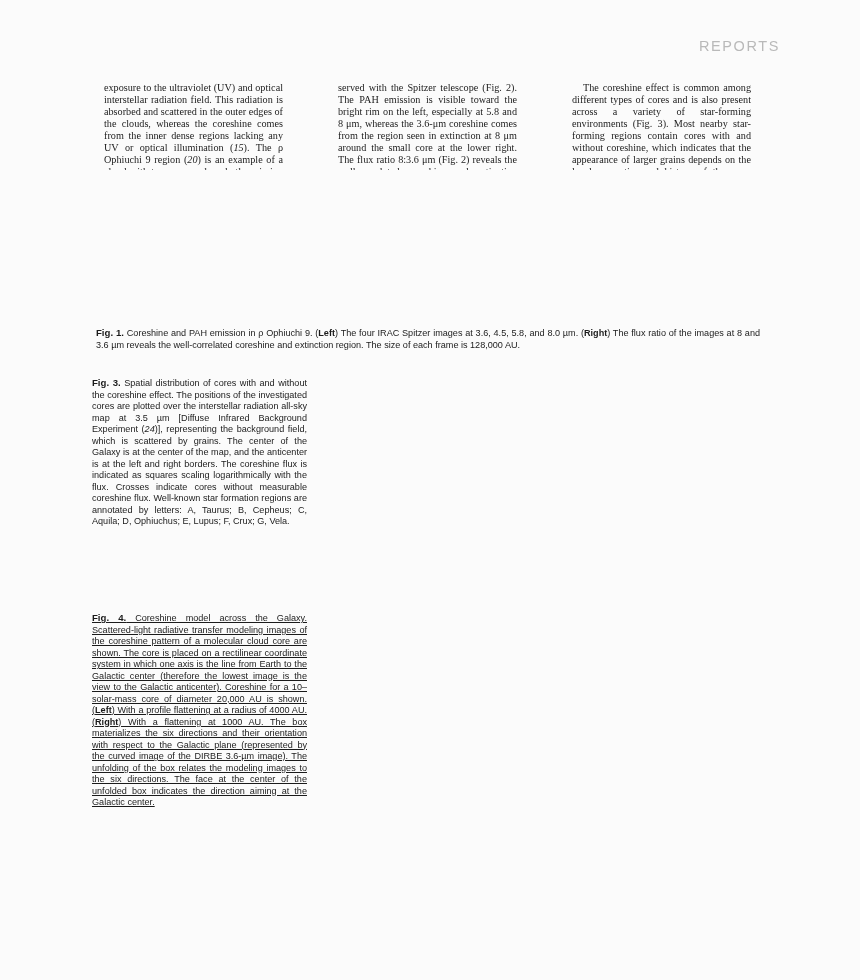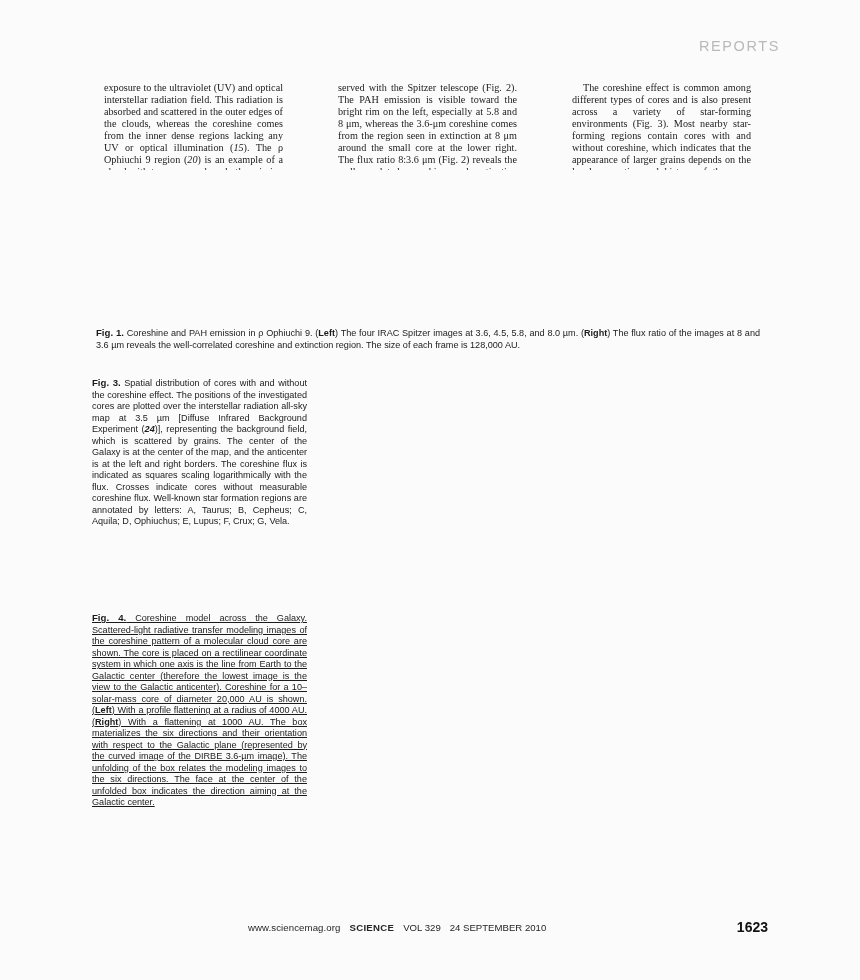--- a/index.html
+++ b/index.html
@@ -75,21 +75,21 @@
   
   .caption {
     font-family: "Liberation Sans", sans-serif;
     font-size: 9.1px;
     line-height: 11.5px;
     color: #1b1b1b;
     text-align: justify;
     text-justify: inter-word;
   }
   .caption b { font-weight: bold; }
-  .caption i { font-style: italic; font-weight: bold; }
+  .caption i { font-style: italic; }
   .caption .figlabel { font-weight: bold; font-size: 9.6px; }
 
   #fig2-caption {
     position: absolute;
     left: 96px;
     top: 327px;
     width: 664px;
   }
   #fig3-caption {
     position: absolute;
@@ -166,18 +166,14 @@
   <div class="fig-area" id="fig2-area"></div>
   <div class="fig-area" id="fig3-area"></div>
   <div class="fig-area" id="fig4-area"></div>
 
   <div class="caption" id="fig2-caption"><span class="figlabel">Fig. 1.</span> Coreshine and PAH emission in ρ Ophiuchi 9. (<b>Left</b>) The four IRAC Spitzer images at 3.6, 4.5, 5.8, and 8.0 µm. (<b>Right</b>) The flux ratio of the images at 8 and 3.6 µm reveals the well-correlated coreshine and extinction region. The size of each frame is 128,000 AU.</div>
 
   <div class="caption" id="fig3-caption"><span class="figlabel">Fig. 3.</span> Spatial distribution of cores with and without the coreshine effect. The positions of the investigated cores are plotted over the interstellar radiation all-sky map at 3.5 µm [Diffuse Infrared Background Experiment (<i>24</i>)], representing the background field, which is scattered by grains. The center of the Galaxy is at the center of the map, and the anticenter is at the left and right borders. The coreshine flux is indicated as squares scaling logarithmically with the flux. Crosses indicate cores without measurable coreshine flux. Well-known star formation regions are annotated by letters: A, Taurus; B, Cepheus; C, Aquila; D, Ophiuchus; E, Lupus; F, Crux; G, Vela.</div>
 
   <div class="caption" id="fig4-caption"><span class="figlabel">Fig. 4.</span> Coreshine model across the Galaxy. Scattered-light radiative transfer modeling images of the coreshine pattern of a molecular cloud core are shown. The core is placed on a rectilinear coordinate system in which one axis is the line from Earth to the Galactic center (therefore the lowest image is the view to the Galactic anticenter). Coreshine for a 10–solar-mass core of diameter 20,000 AU is shown. (<b>Left</b>) With a profile flattening at a radius of 4000 AU. (<b>Right</b>) With a flattening at 1000 AU. The box materializes the six directions and their orientation with respect to the Galactic plane (represented by the curved image of the DIRBE 3.6-µm image). The unfolding of the box relates the modeling images to the six directions. The face at the center of the unfolded box indicates the direction aiming at the Galactic center.</div>
 
-  <div class="footer">
-    <div class="footer-left"><span class="url">www.sciencemag.org</span><span class="sci">SCIENCE</span><span class="vol">VOL 329</span><span>24 SEPTEMBER 2010</span></div>
-    <div class="footer-page">1623</div>
-  </div>
 
 </div>
 
 </body></html>

